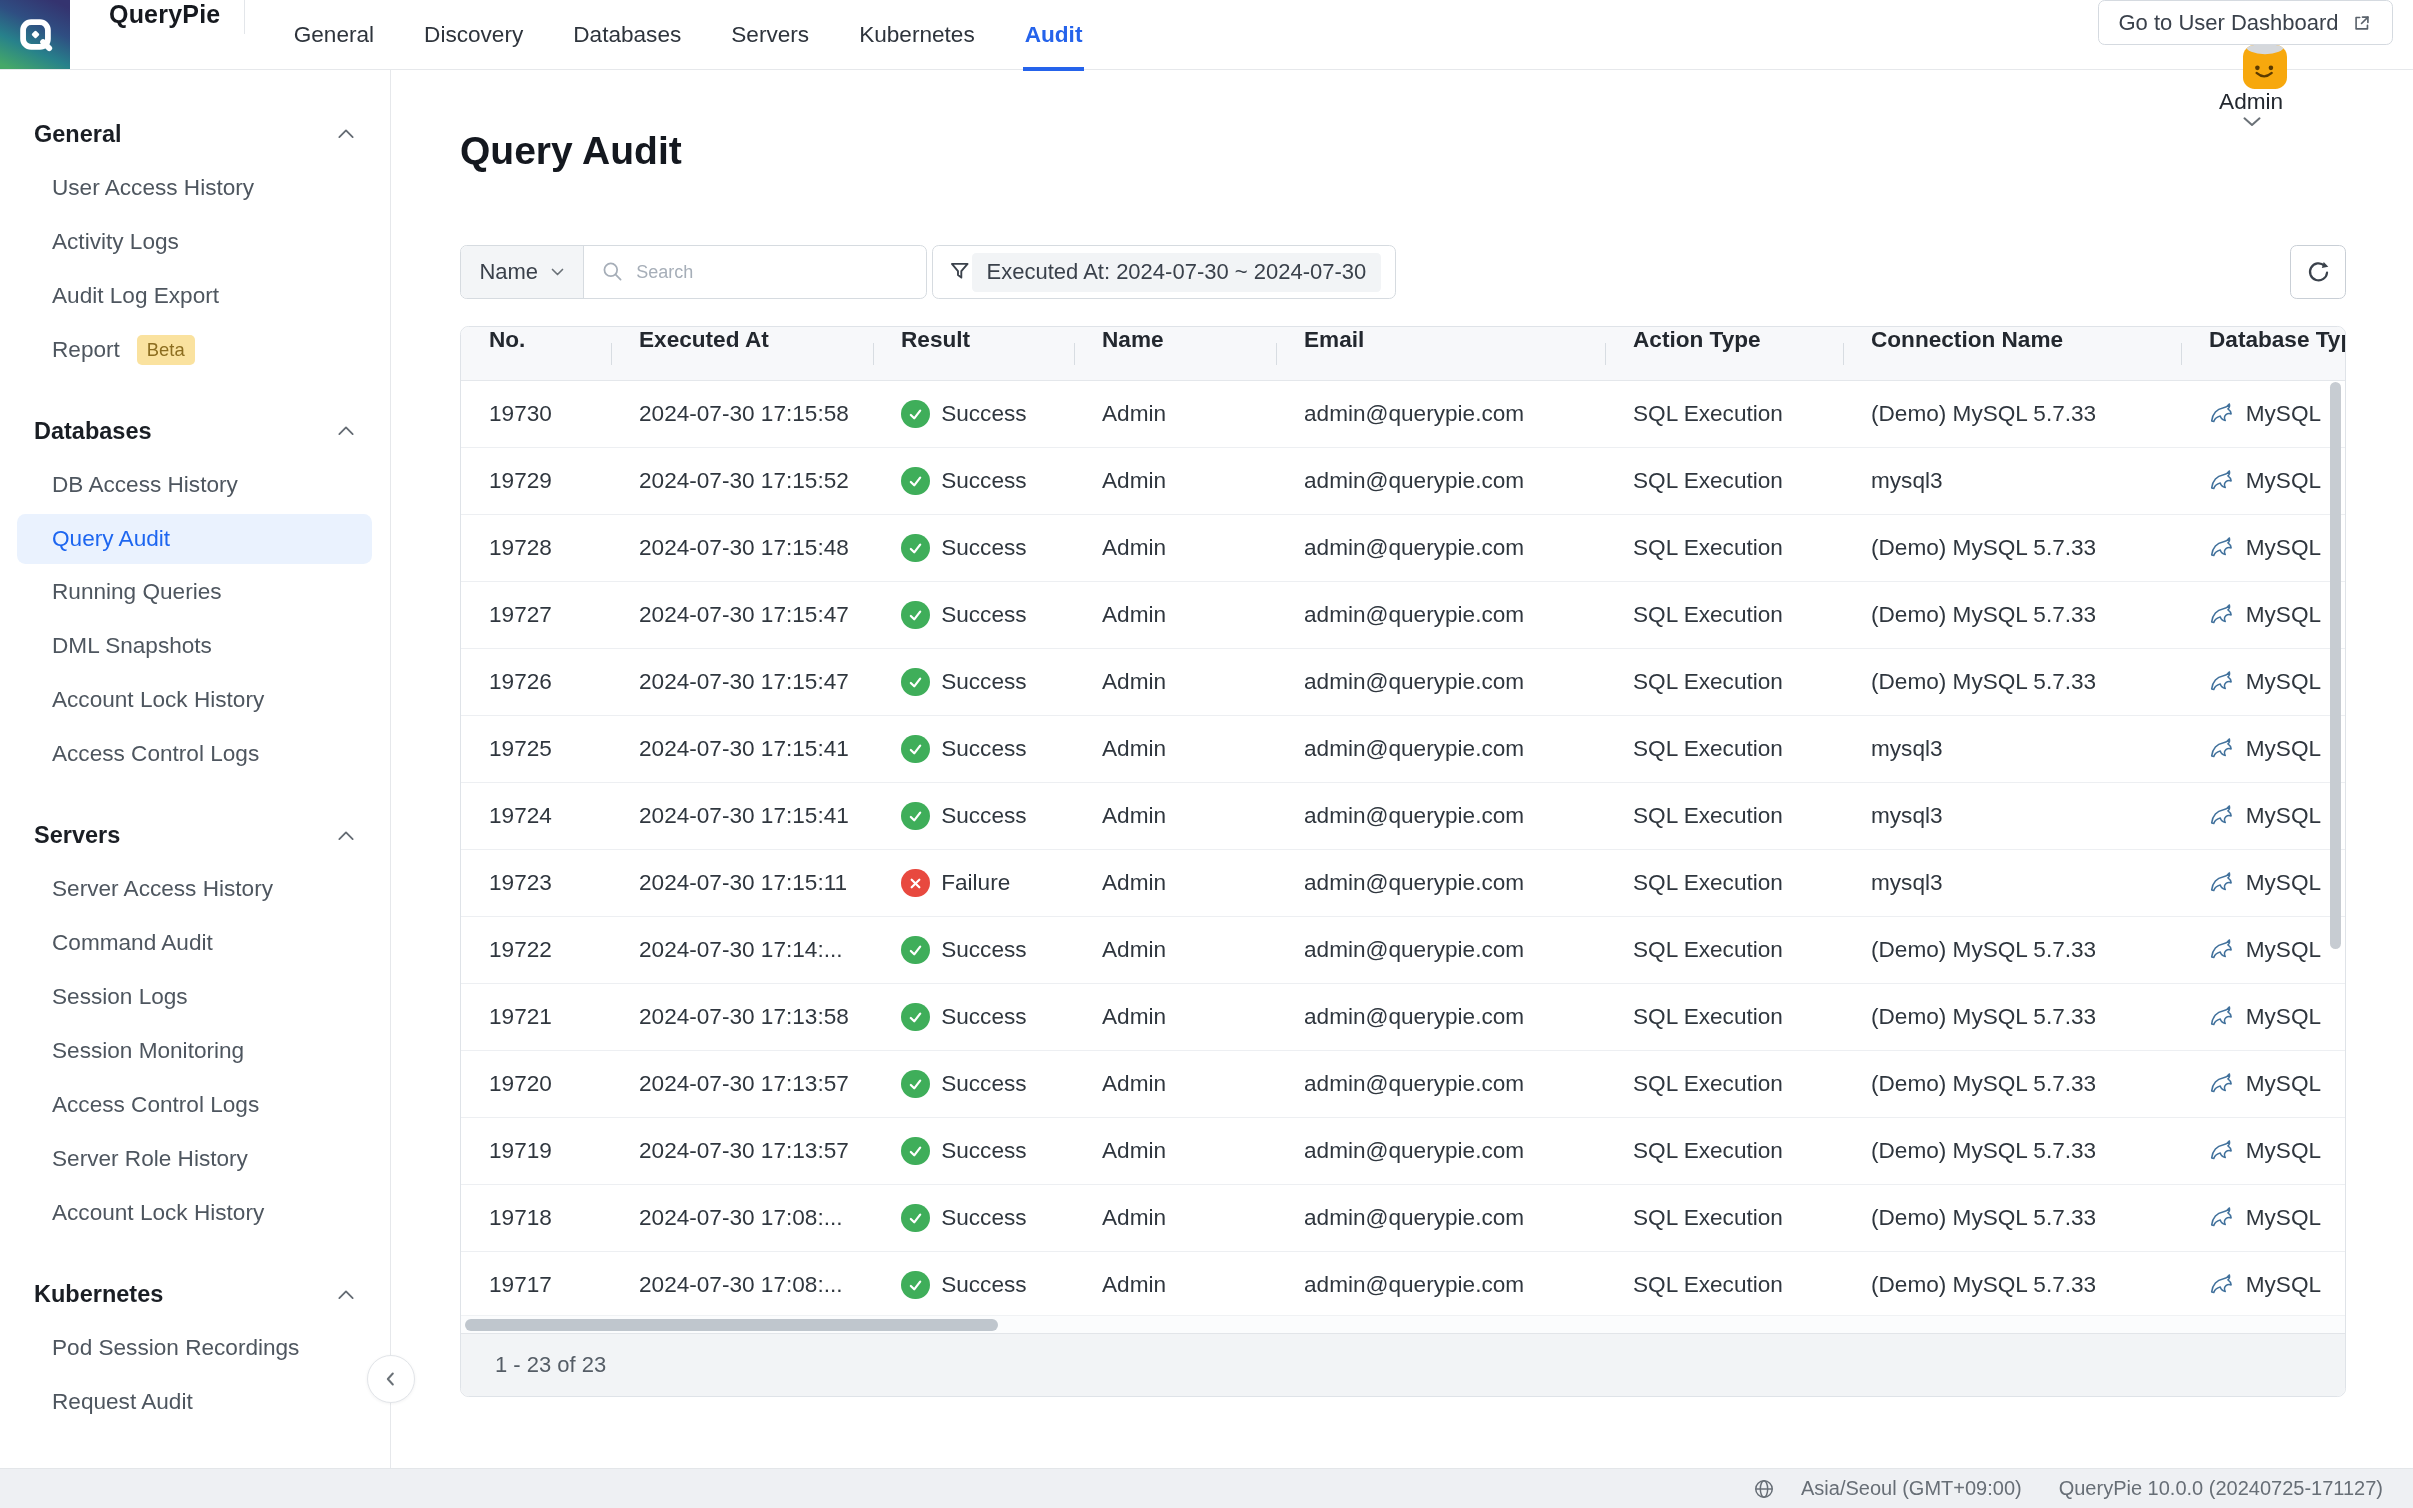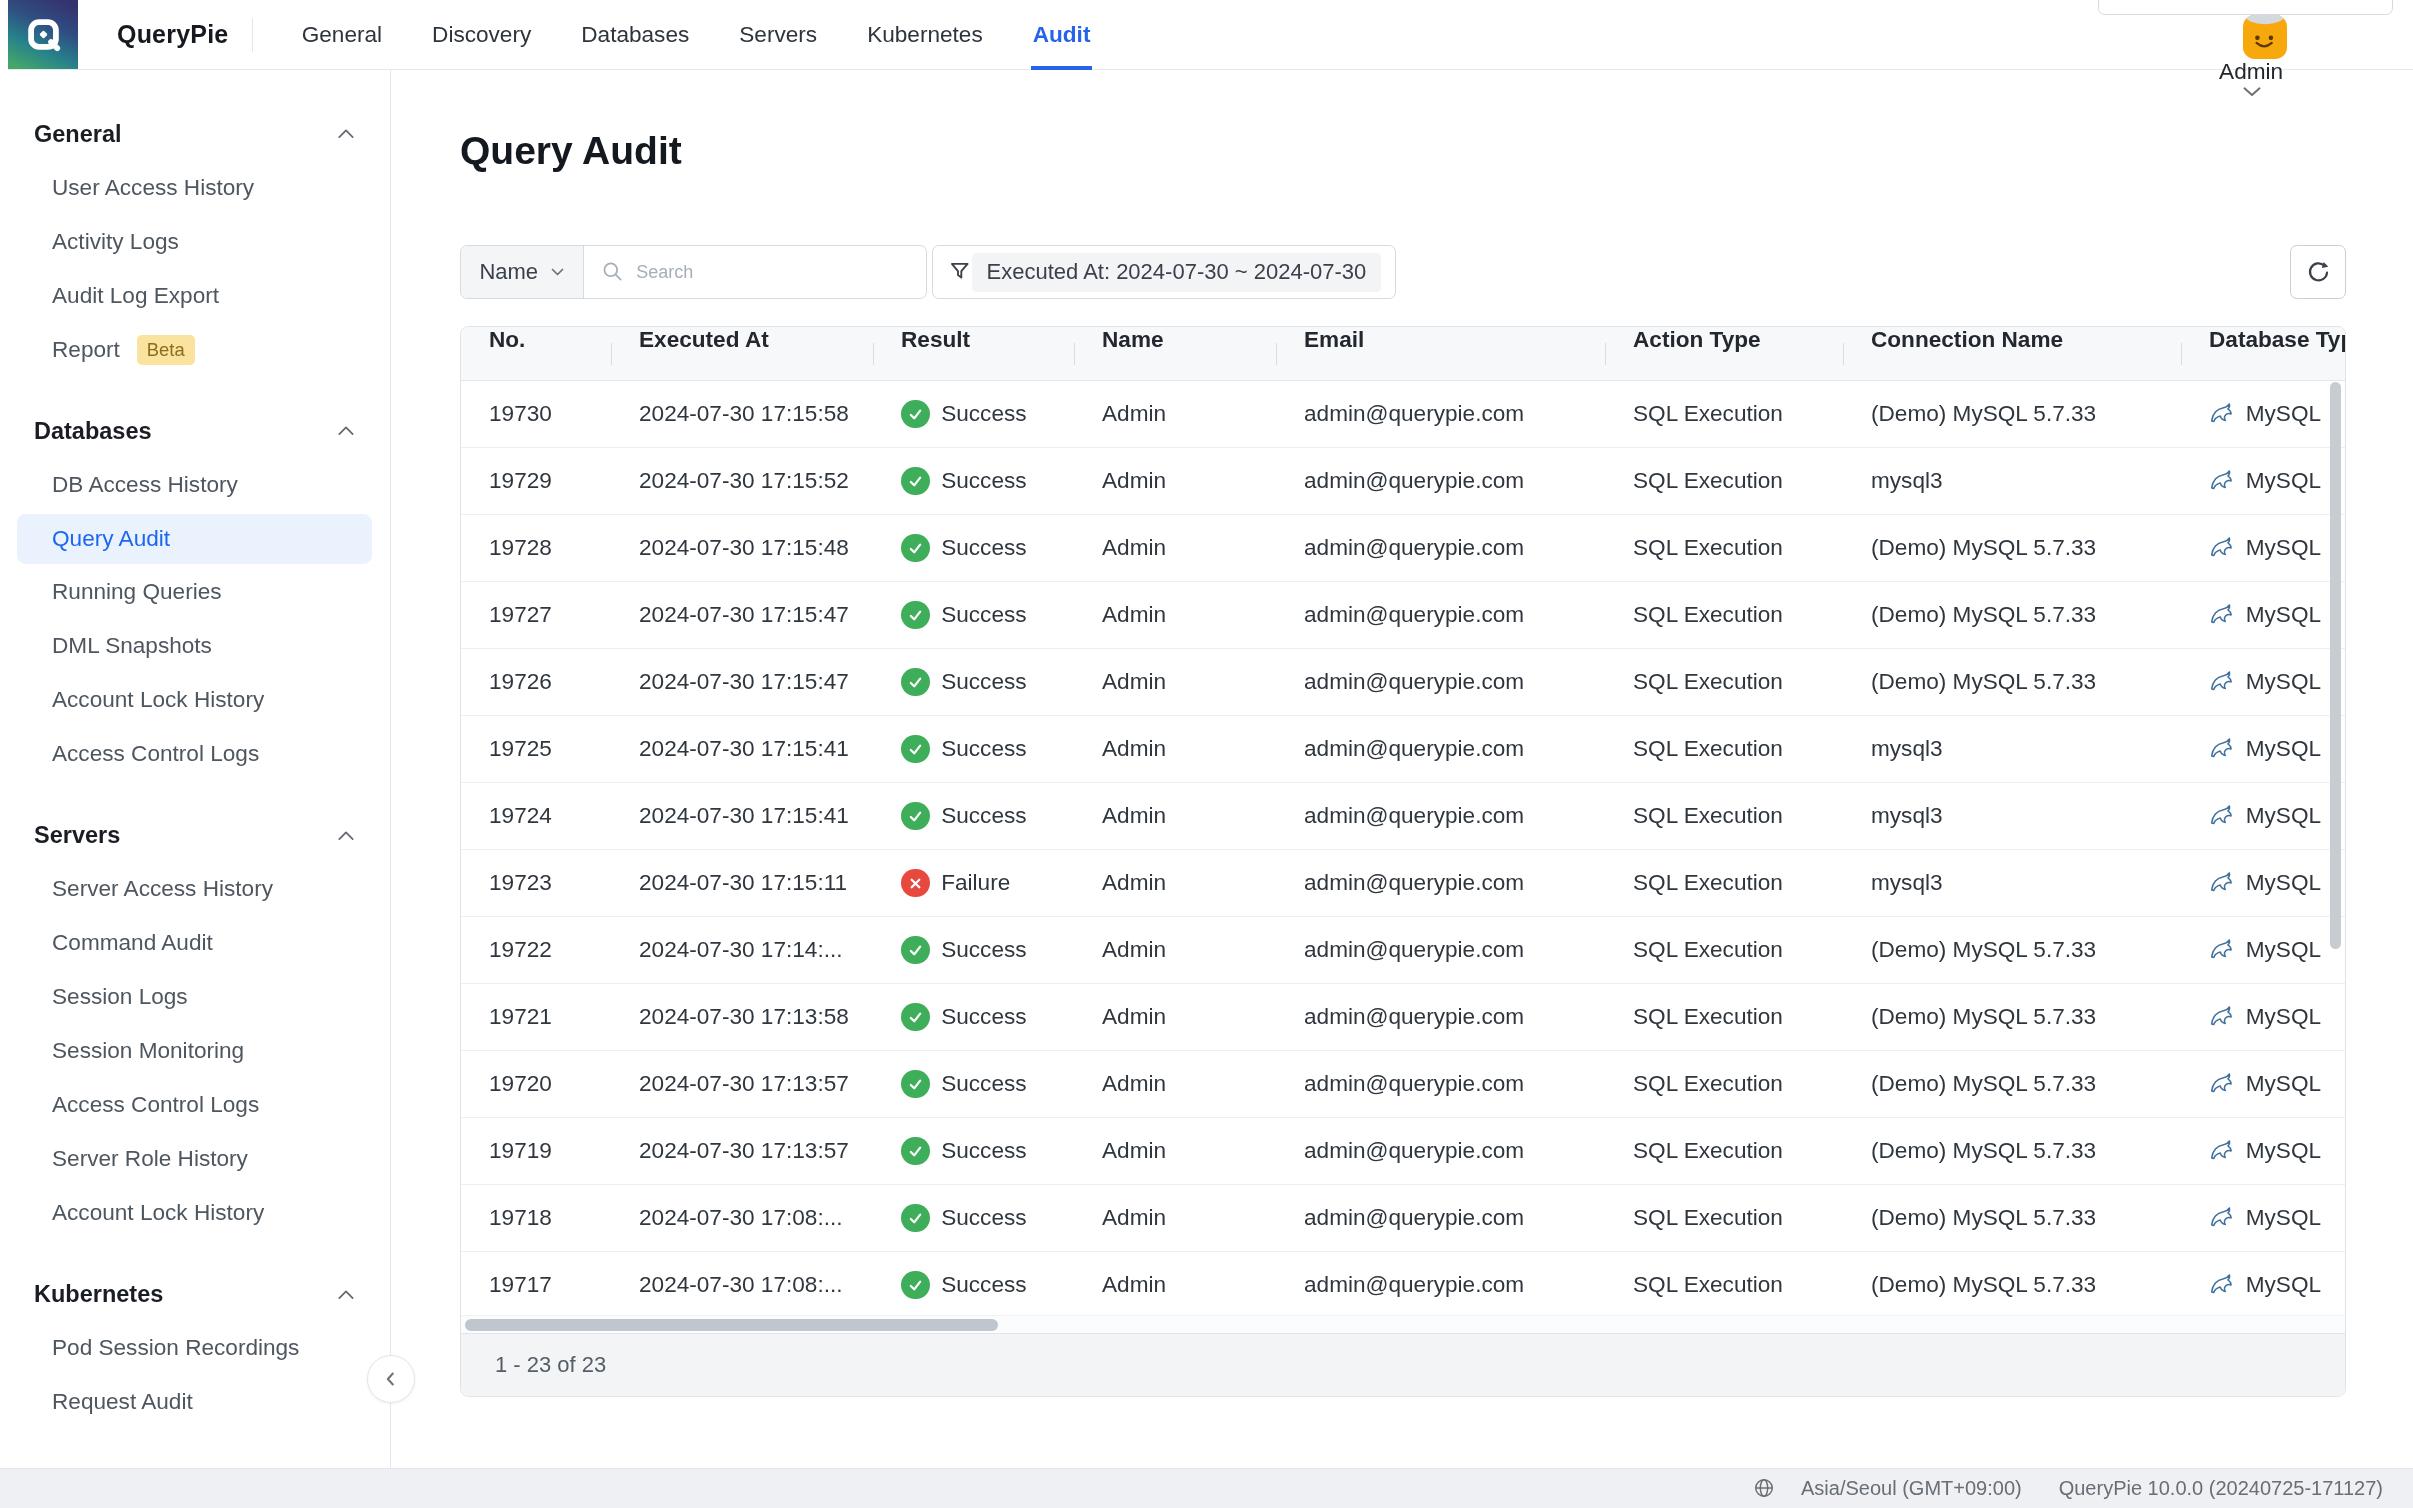--- a/index.html
+++ b/index.html
@@ -5,22 +5,22 @@
   * { margin:0; padding:0; box-sizing:border-box; }
   html,body { width:2413px; height:1508px; font-family:"Liberation Sans", sans-serif; background:#fff; }
   :root{
     --accent:#2563EB; --success:#3FAE5A; --failure:#E8493F;
     --active-bg:#EAF2FE; --beta-bg:#FAE29F; --beta-text:#8C6D1F;
     --border:#E6E8EB; --ctl-border:#D6DBE0; --txt:#2F363E; --muted:#4E565F;
   }
   .app { position:relative; width:2413px; height:1508px; overflow:hidden; background:#fff; }
 
   
-  .topbar { position:absolute; top:0; left:8px; right:0; height:70px; background:#fff;
-            border-bottom:0.8px solid var(--border); display:flex; align-items:center; z-index:10; }
+  .topbar { position:absolute; top:0; left:0; right:0; height:70px; background:#fff;
+            border-bottom:0.8px solid var(--border); display:flex; align-items:flex-start; z-index:10; }
   .logo { width:70px; height:69px; flex:0 0 70px; display:flex; align-items:center; justify-content:center;
           background:linear-gradient(205deg,#34336F 8%,#2F4E82 38%,#27818B 66%,#45A868 95%); }
   .brand { font-size:25px; font-weight:700; color:#16191F; margin-left:39px; letter-spacing:0.2px; }
   .topdivider { width:0.8px; height:34px; background:#E3E6EA; margin:0 49px 0 23.5px; }
   .nav { display:flex; gap:50px; height:70px; }
   .nav-item { position:relative; display:flex; align-items:center; height:70px; font-size:22.6px; color:#2E343C; cursor:pointer; }
   .nav-item.active { color:var(--accent); font-weight:700; }
   .nav-item.active::after { content:""; position:absolute; left:-1.7px; right:-1.7px; bottom:-0.8px; height:4.2px; background:var(--accent); }
   .top-right { margin-left:auto; display:flex; align-items:center; padding-right:20px;flex-direction:column; }
   .dash-btn { height:45px; border:0.8px solid #D5DAE0; border-radius:6.7px; background:#fff; display:flex;
@@ -87,21 +87,21 @@
   .vscroll { position:absolute; top:55px; right:4.2px; width:11px; height:567px; border-radius:5.9px; background:#C7CCD2; }
   .hscroll { position:absolute; left:0; right:0; bottom:63px; height:17.6px; background:#FBFCFD; border-top:0.8px solid #F0F2F4; }
   .hscroll-thumb { position:absolute; left:4.2px; top:2.5px; width:533px; height:11.7px; border-radius:5.9px; background:#BFC6CD; }
   .t-footer { position:absolute; left:0; right:0; bottom:0; height:63px; background:#F2F4F6; border-top:0.8px solid #E2E5E9;
               display:flex; align-items:center; padding-left:34px; font-size:22px; color:#555D66; }
 
   
   .footer { position:absolute; left:0; right:0; bottom:0; height:40px; background:#EEF0F3; border-top:0.8px solid #E3E6E9;
             display:flex; align-items:center; justify-content:flex-end; gap:37px; padding-right:30px;
             font-size:20px; color:#676E76; z-index:11; }
-  .tz { display:flex; align-items:flex-start; gap:26px; }
+  .tz { display:flex; align-items:center; gap:26px; }
   .icon { display:inline-flex; align-items:center; justify-content:center; }
 </style>
 </head>
 <body>
 
 <div class="app">
 
   <header class="topbar">
     <div class="logo">
       <svg width="39" height="39" viewBox="0 0 44 44">

